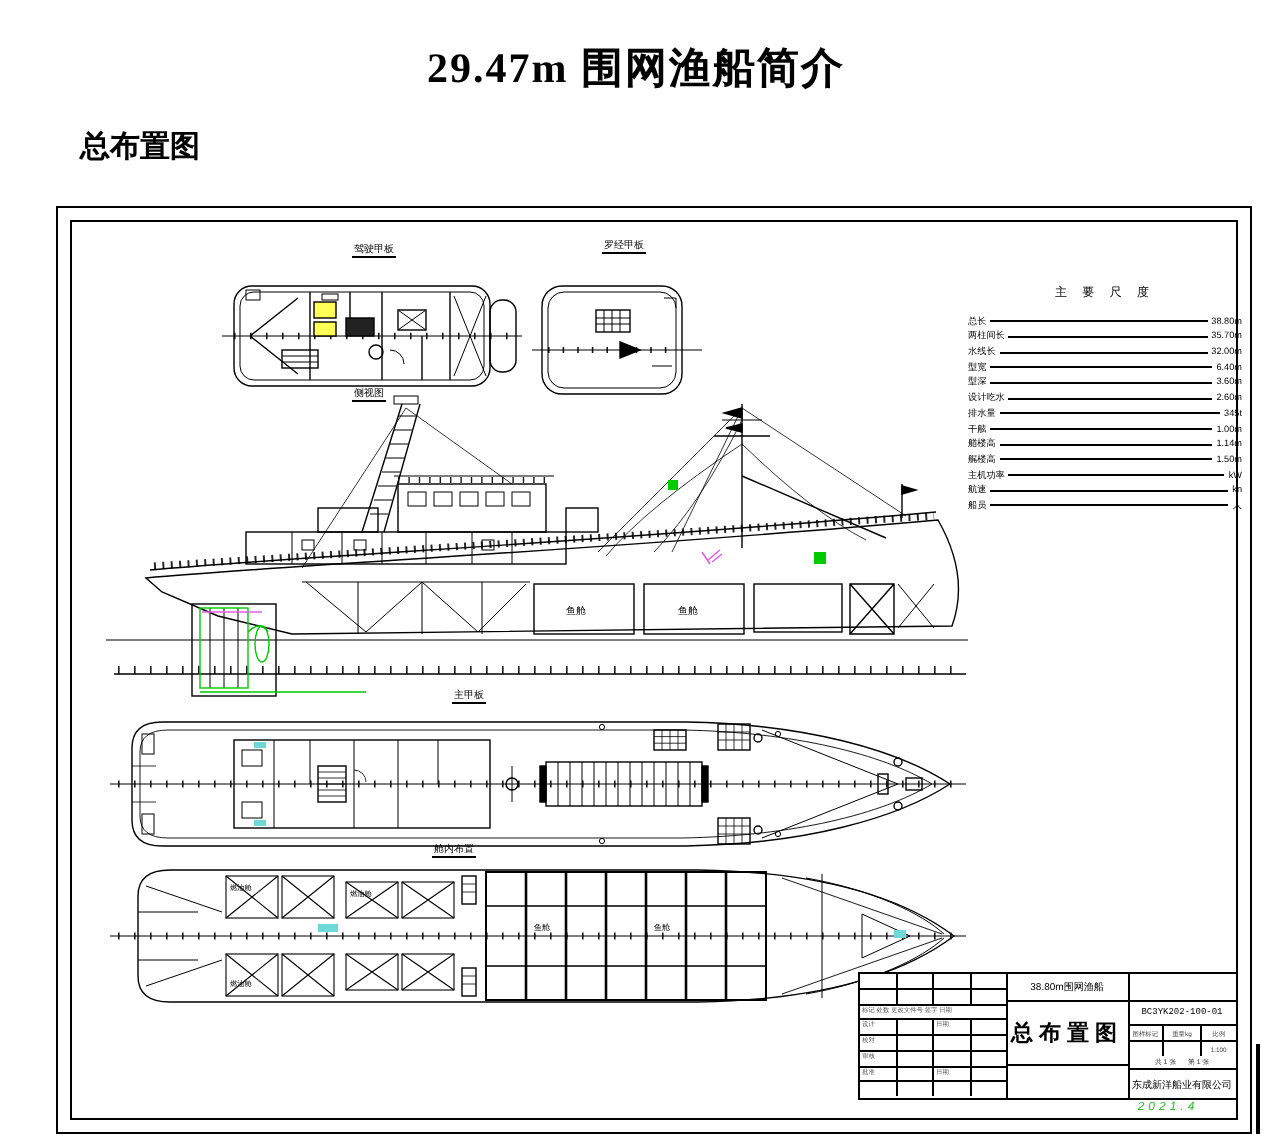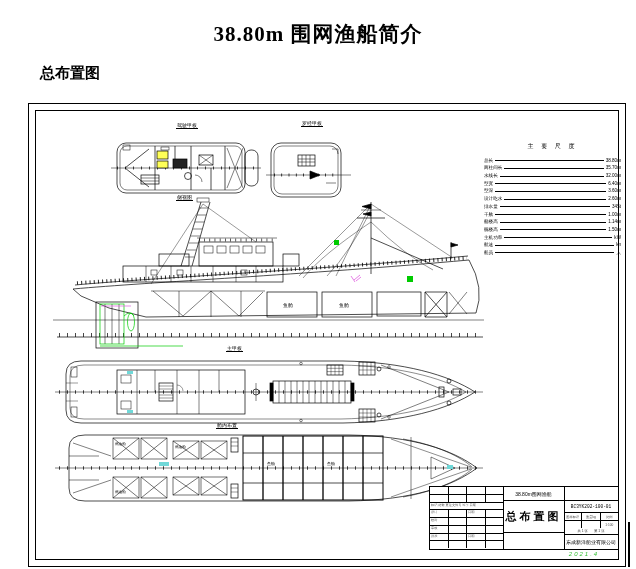--- a/index.html
+++ b/index.html
@@ -65,21 +65,21 @@
   .stamp{
     position:absolute;left:520px;top:447px;width:70px;text-align:center;
     color:#2fbf2f;font-size:6px;font-style:italic;letter-spacing:2px;
   }
   svg{position:absolute;overflow:visible;}
   svg text{font-family:"Liberation Sans",sans-serif;fill:#000;}
 </style>
 </head>
 <body>
 
-<div class="page-title">38.80m 围网渔船简介</div>
+<div class="page-title">29.47m 围网渔船简介</div>
 <div class="page-subtitle">总布置图</div>
 
 <div class="sheet">
   <div class="inner-frame"></div>
 
   <div class="view-label" style="left:147px;top:18px;">驾驶甲板</div>
   <div class="view-label" style="left:272px;top:16px;">罗经甲板</div>
   <div class="view-label" style="left:147px;top:90px;">侧视图</div>
   <div class="view-label" style="left:197px;top:241px;">主甲板</div>
   <div class="view-label" style="left:187px;top:318px;">舱内布置</div>

